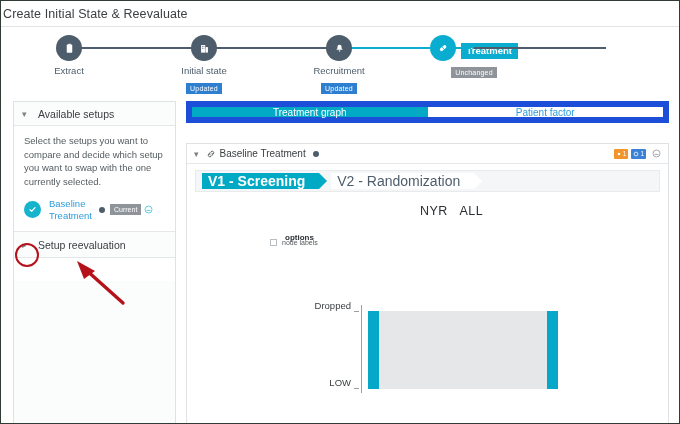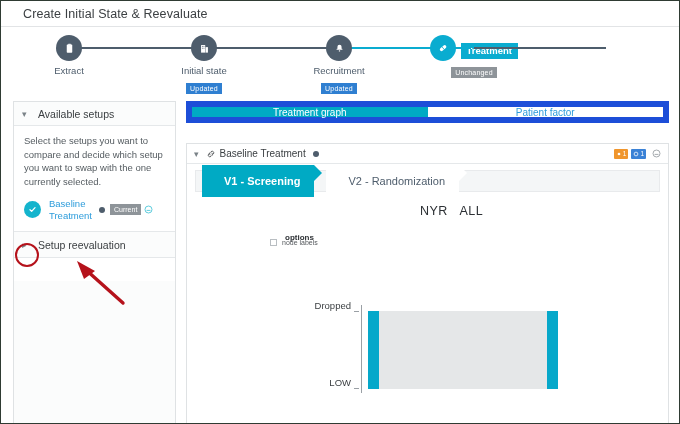--- a/index.html
+++ b/index.html
@@ -16,21 +16,21 @@
     background: #ffffff;
     overflow: hidden;
   }
 
   
   #titlebar {
     height: 26px;
     background: #ffffff;
     border-bottom: 1px solid #e2e4e6;
     display: flex; align-items: center;
-    padding-left: 22px;
+    padding-left: 2px;
   }
   #titlebar .title {
     font-size: 12.5px; color: #3c4043; letter-spacing: .1px;
   }
 
   
   #stepper {
     position: relative;
     height: 70px;
     background: #ffffff;
@@ -198,24 +198,24 @@
   .mini-badge svg { margin-right: 1px; }
 
   .crumbs-wrap {
     position: absolute; left: 8px; right: 8px; top: 26px;
     height: 22px;
     background: #f4f6f7;
     border: 1px solid #e8eaec;
   }
   .crumbs { display: flex; height: 100%; align-items: center; padding-left: 6px; }
   .crumb {
-    position: relative; height: 32px;
-    display: flex; align-items: center;
-    padding: 0 14px 0 22px;
-    font-size: 11px;
+    position: relative; height: 16px;
+    display: flex; align-items: center;
+    padding: 0 14px 0 6px;
+    font-size: 14px;
   }
   .crumb.active { background: #00aac4; color: #ffffff; font-weight: bold; }
   .crumb.idle   { background: #ffffff; color: #4e5d6c; }
   .crumb::after {
     content: ""; position: absolute; right: -8px; top: 0;
     width: 0; height: 0;
     border-top: 8px solid transparent;
     border-bottom: 8px solid transparent;
     border-left: 8px solid #00aac4;
   }

